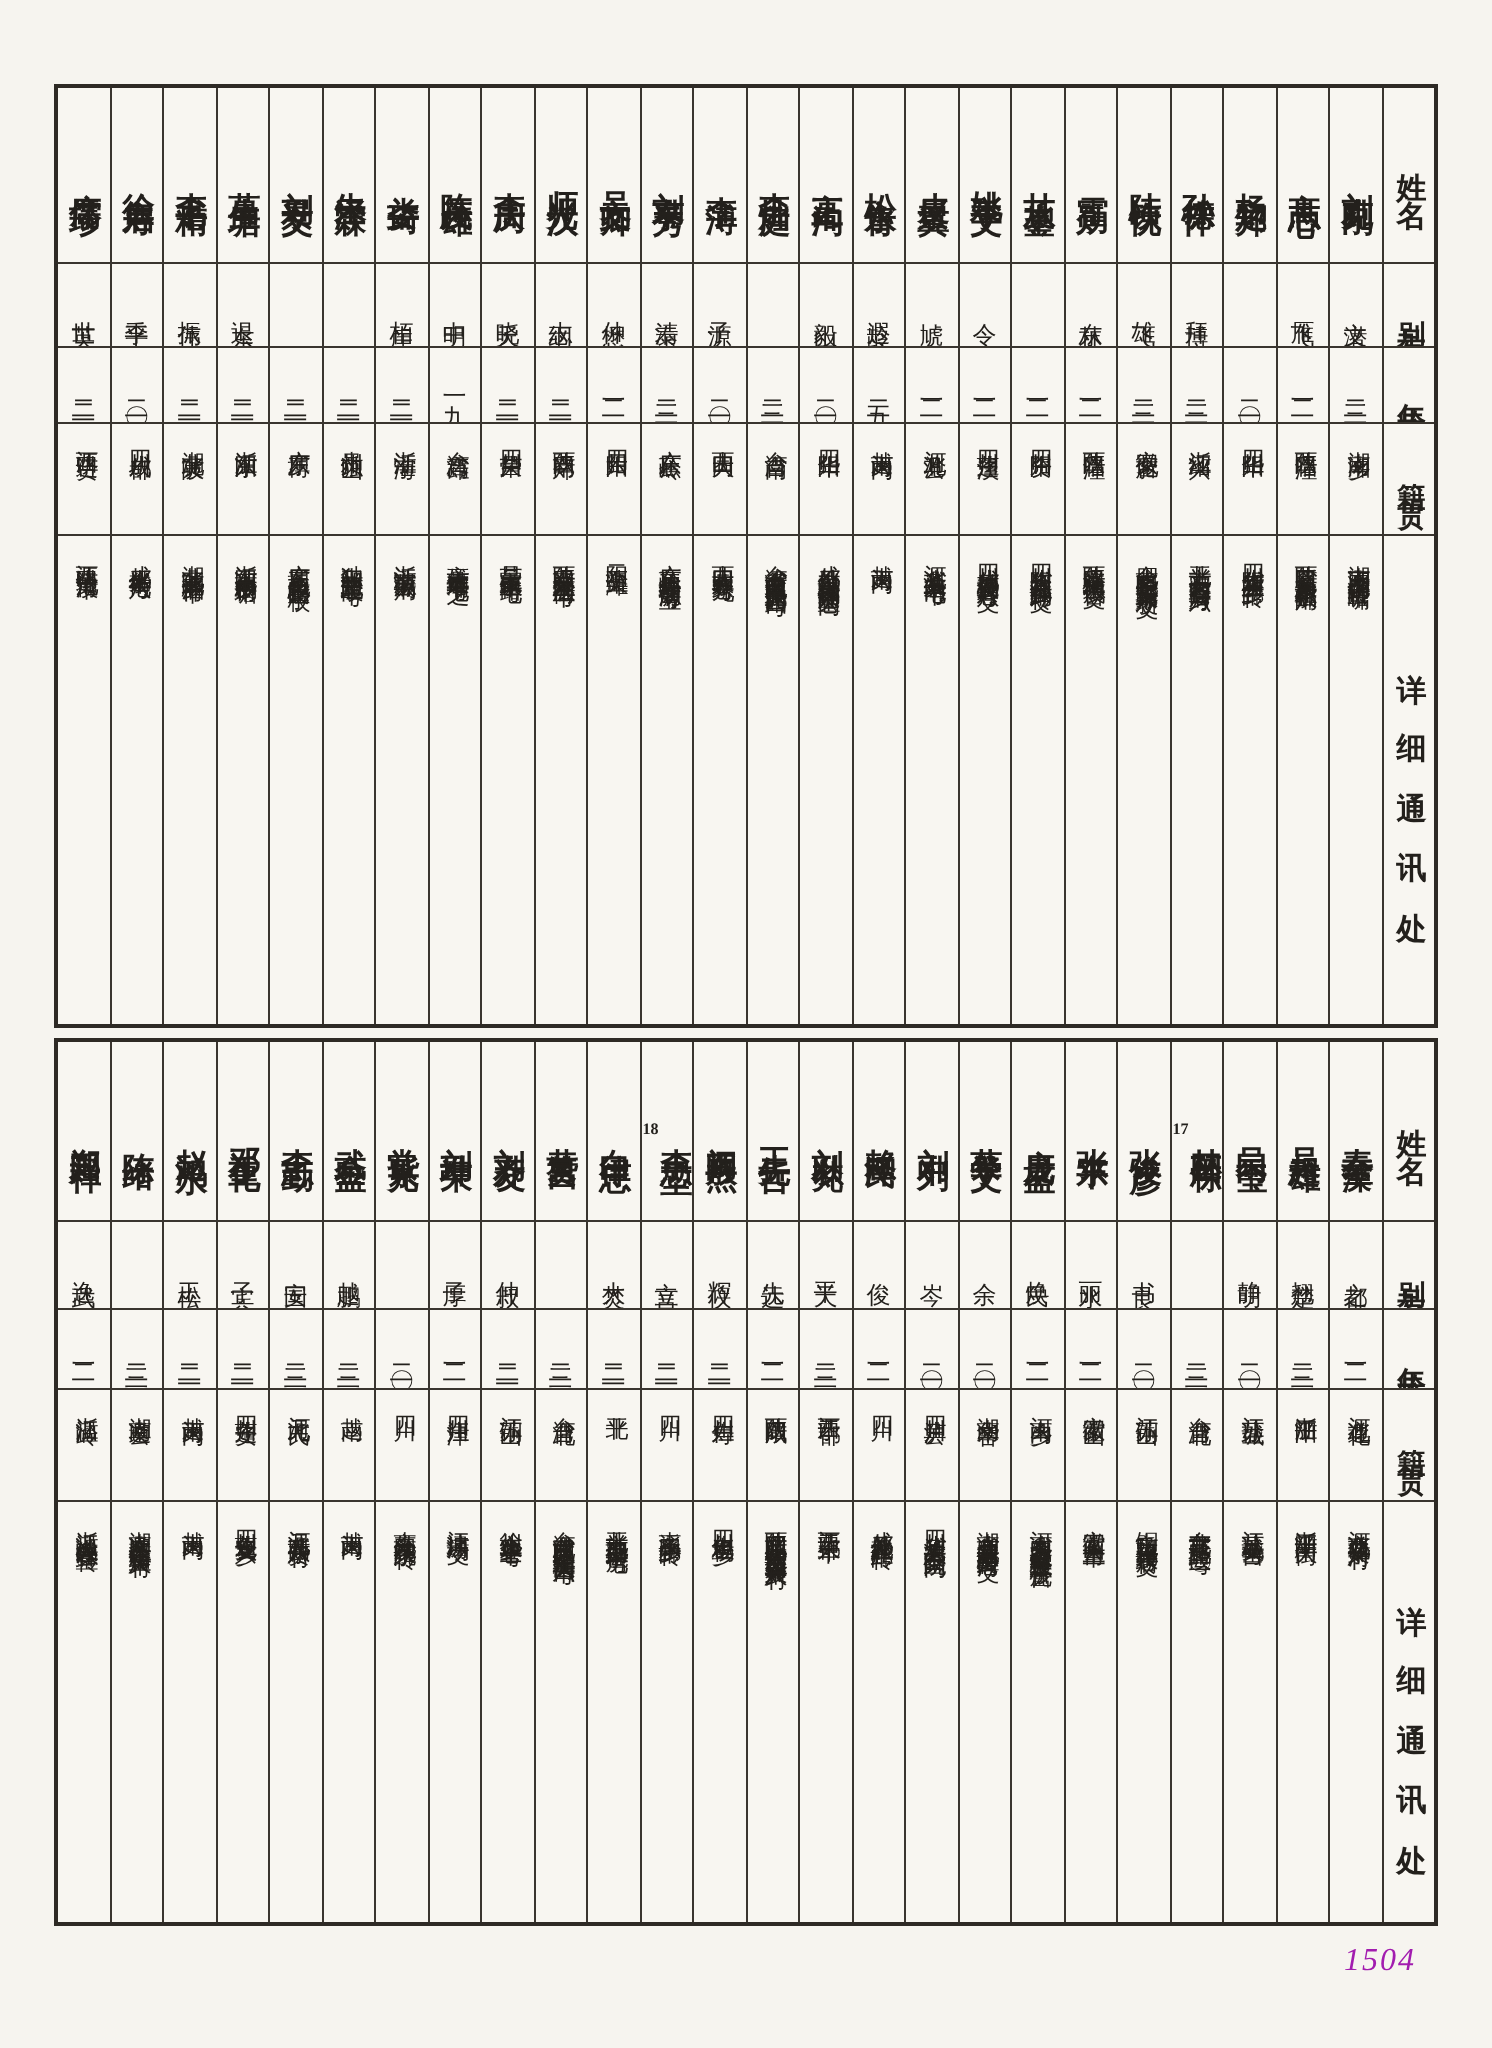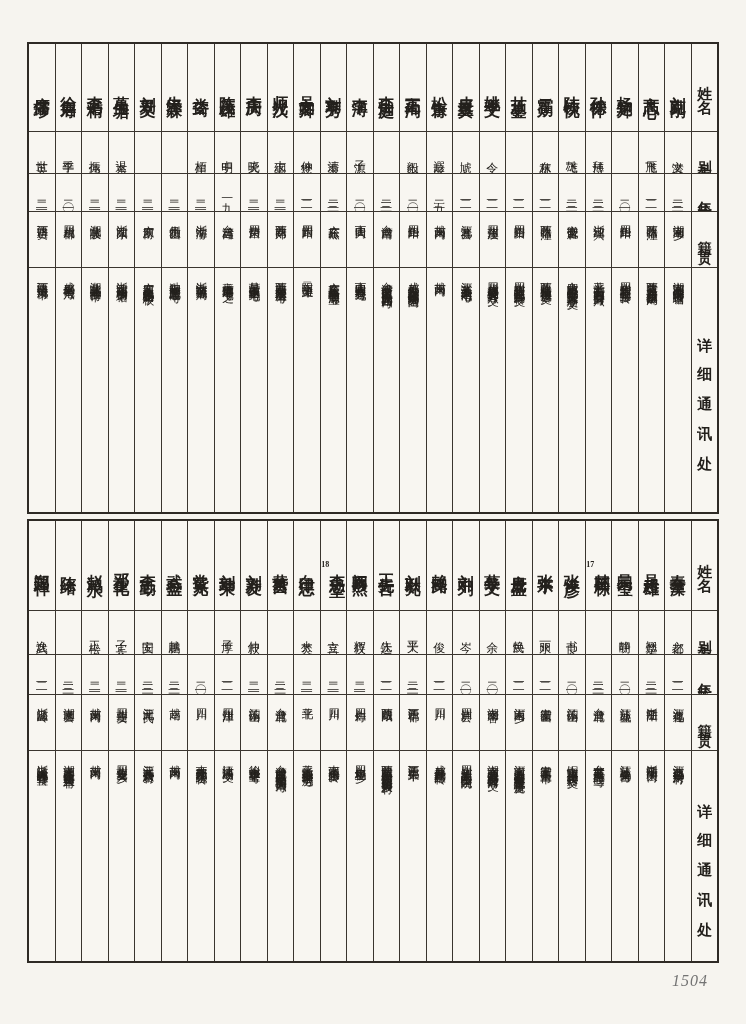--- a/index.html
+++ b/index.html
@@ -77,21 +77,21 @@
   .hdr .r-age .v{font-size:14px;letter-spacing:3px;}
   .hdr .r-origin .v{font-size:14px;letter-spacing:10px;padding-top:0;}
   .hdr .r-origin{align-items:center;}
   .hdr .r-addr{align-items:center;}
   .hdr .r-addr .v{font-size:15px;letter-spacing:30px;padding-top:18px;}
 
   .pagenum{
     position:absolute;right:38px;top:972px;
     font-size:16px;font-style:italic;
     font-family:"Liberation Serif","DejaVu Serif",serif;
-    color:#737373;letter-spacing:1px;
+    color:#a21caf;letter-spacing:1px;
   }
 </style>
 </head>
 <body>
 
 <div class="page">
   <div class="tbl" id="tbl-top">
       <div class="col hdr">
         <div class="cell r-name">
           <span class="v">姓名</span>

